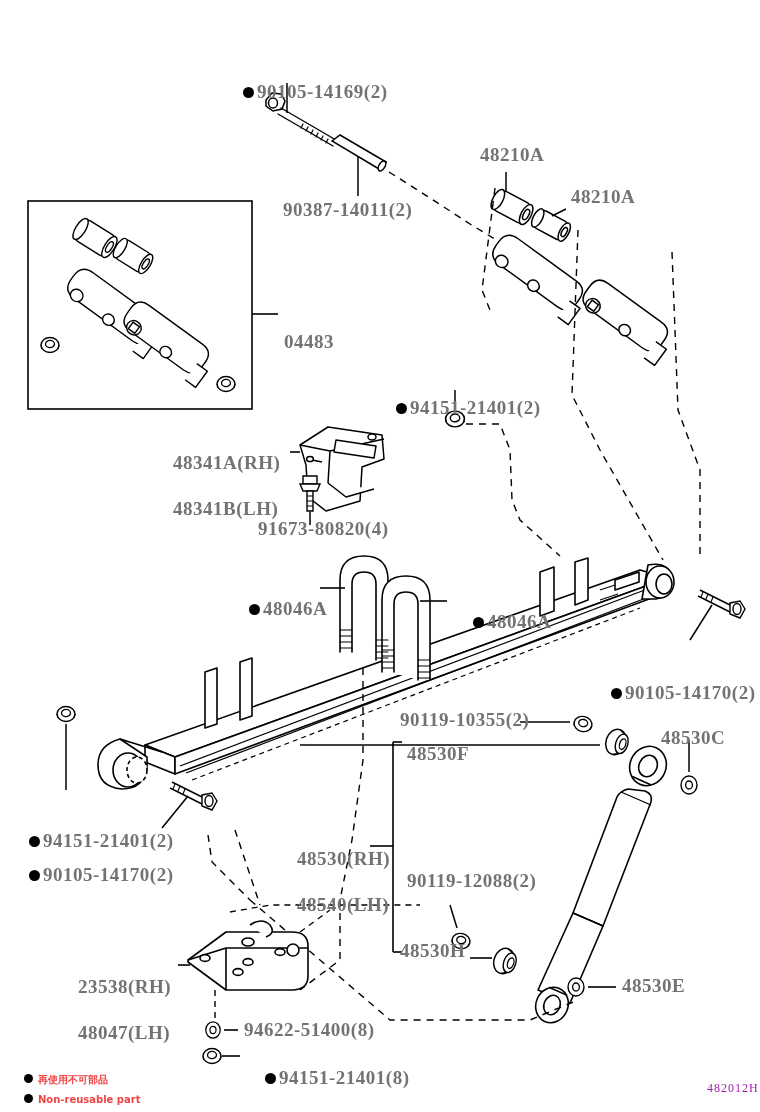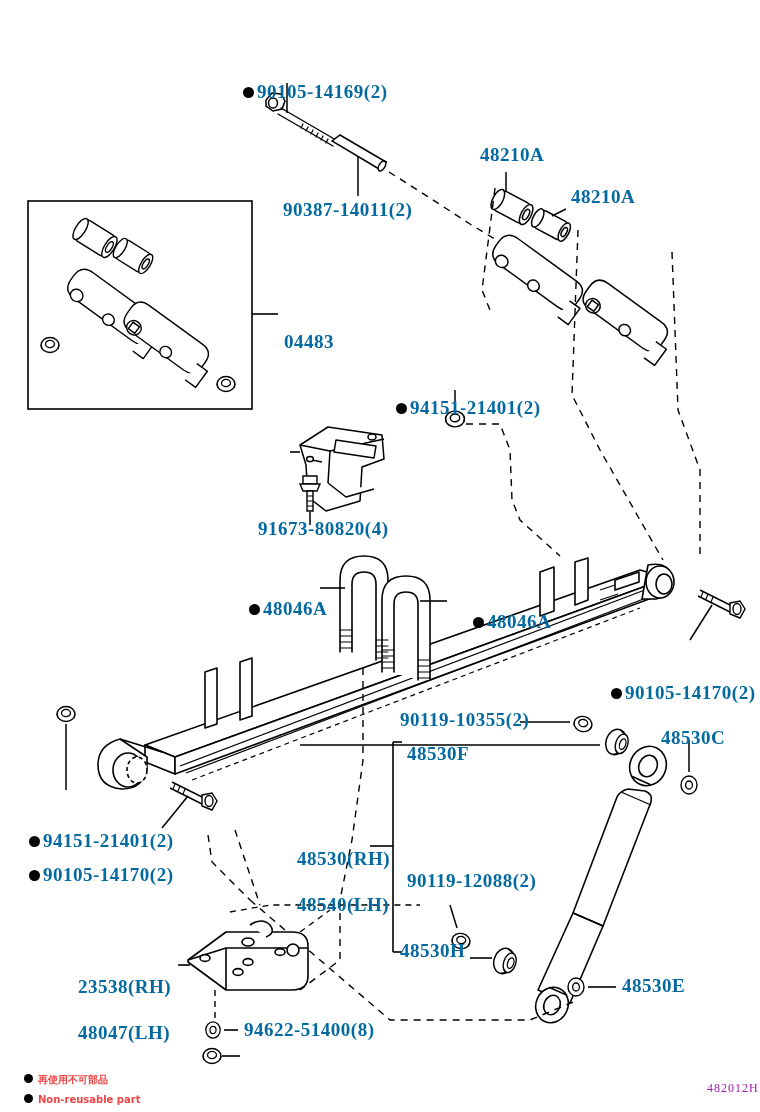--- a/index.html
+++ b/index.html
@@ -26,21 +26,21 @@
     pointer-events: none;
   }
   .lbl {
     position: absolute;
     white-space: pre;
     font-family: "Liberation Serif", "DejaVu Serif", serif;
     font-weight: 700;
     font-size: 19px;
     letter-spacing: 0.5px;
     line-height: 22px;
-    color: #0369a1;
+    color: #737373;
   }
   .lbl.two {
     line-height: 23px;
   }
   .bullet {
     display: inline-block;
     width: 11px;
     height: 11px;
     border-radius: 50%;
     background: #000;
@@ -379,20 +379,24 @@
   </div>
 
   <div class="lbl" style="left:283px; top:199px;">90387-14011(2)</div>
 
   <div class="lbl" style="left:480px; top:144px;">48210A</div>
 
   <div class="lbl" style="left:571px; top:186px;">48210A</div>
 
   <div class="lbl" style="left:284px; top:303px;margin-top:28px;">04483</div>
 
+  <div class="lbl two" style="left:152px; top:428px;">
+    <span>48341A(RH)</span><br>
+    <span>48341B(LH)</span>
+  </div>
 
   <div class="lbl" style="left:258px; top:518px;">91673-80820(4)</div>
 
   <div class="lbl" style="left:375px; top:375px;">
     <span class="bullet"></span><span>94151-21401(2)</span>
   </div>
 
   <div class="lbl" style="left:228px; top:576px;">
     <span class="bullet"></span><span>48046A</span>
   </div>
@@ -430,20 +434,23 @@
 
   <div class="lbl" style="left:622px; top:975px;">48530E</div>
 
   <div class="lbl two" style="left:57px; top:952px;">
     <span>23538(RH)</span><br>
     <span>48047(LH)</span>
   </div>
 
   <div class="lbl" style="left:244px; top:1019px;">94622-51400(8)</div>
 
+  <div class="lbl" style="left:244px; top:1045px;">
+    <span class="bullet"></span><span>94151-21401(8)</span>
+  </div>
 
   <div class="foot" style="left:10px; top:1062px;">
     <span class="bullet"></span><span>再使用不可部品</span>
   </div>
   <div class="foot" style="left:10px; top:1083px;">
     <span class="bullet"></span><span>Non-reusable part</span>
   </div>
 
   <div class="figid" style="left:683px; top:1081px;">482012H</div>
 

